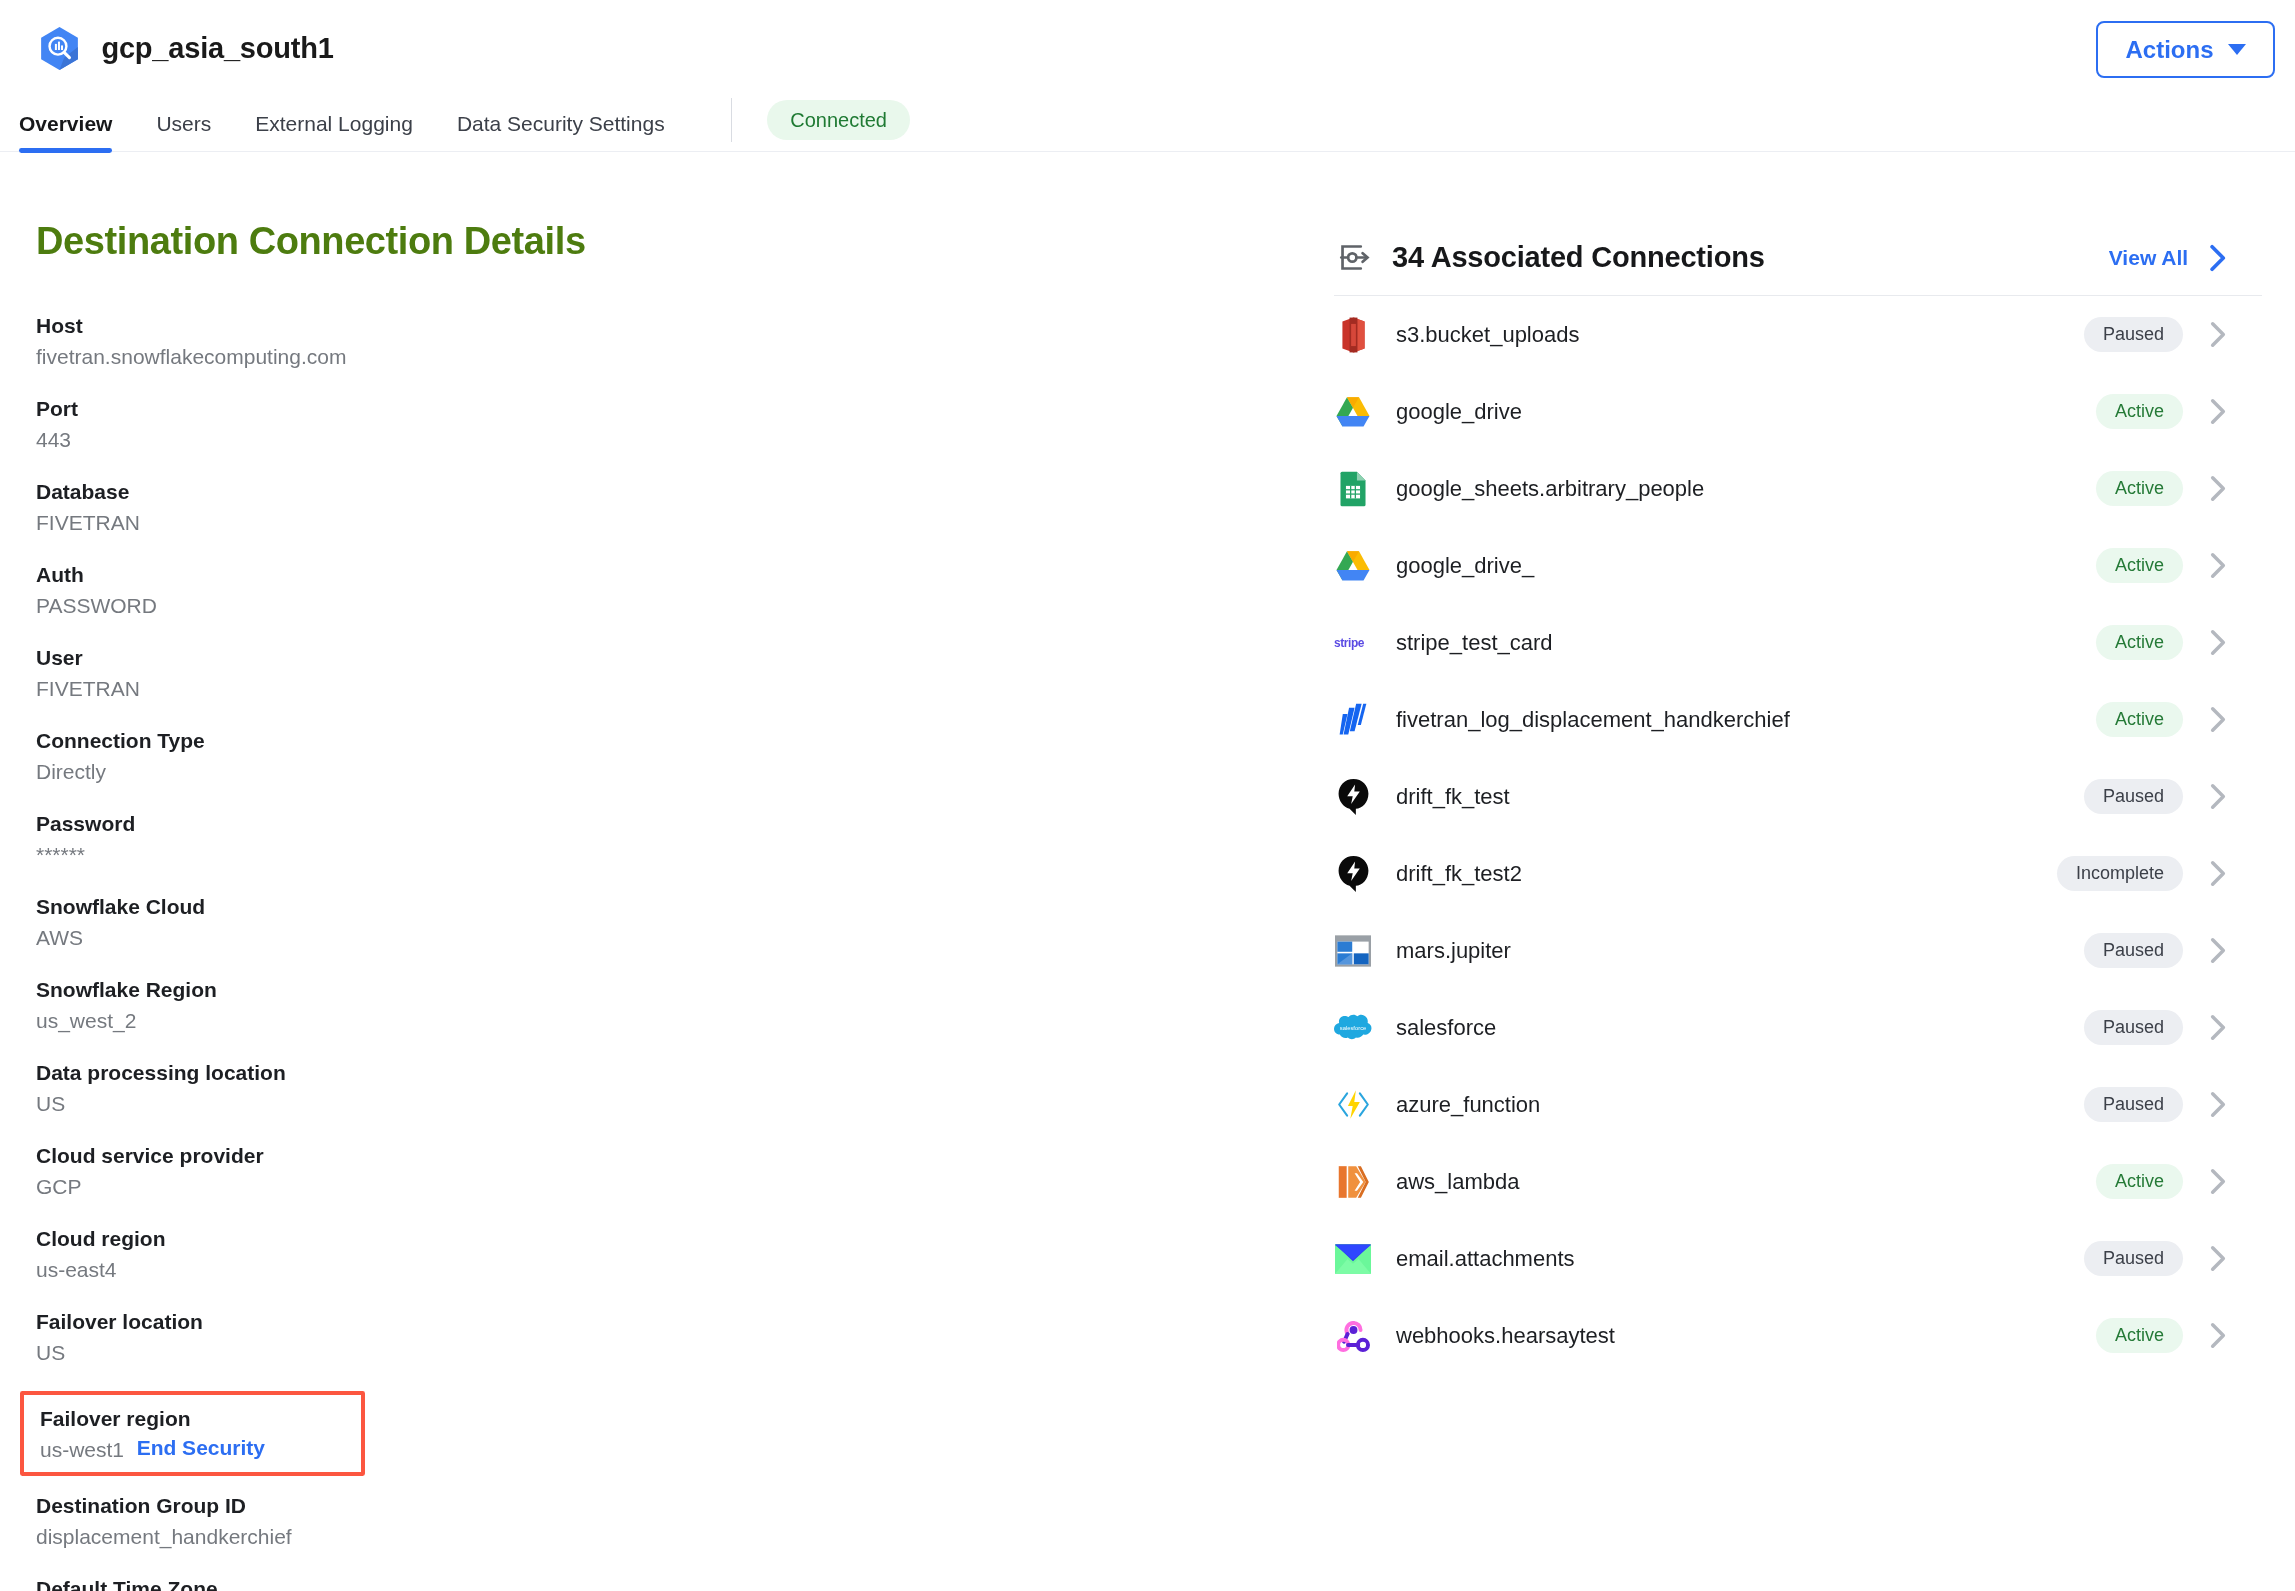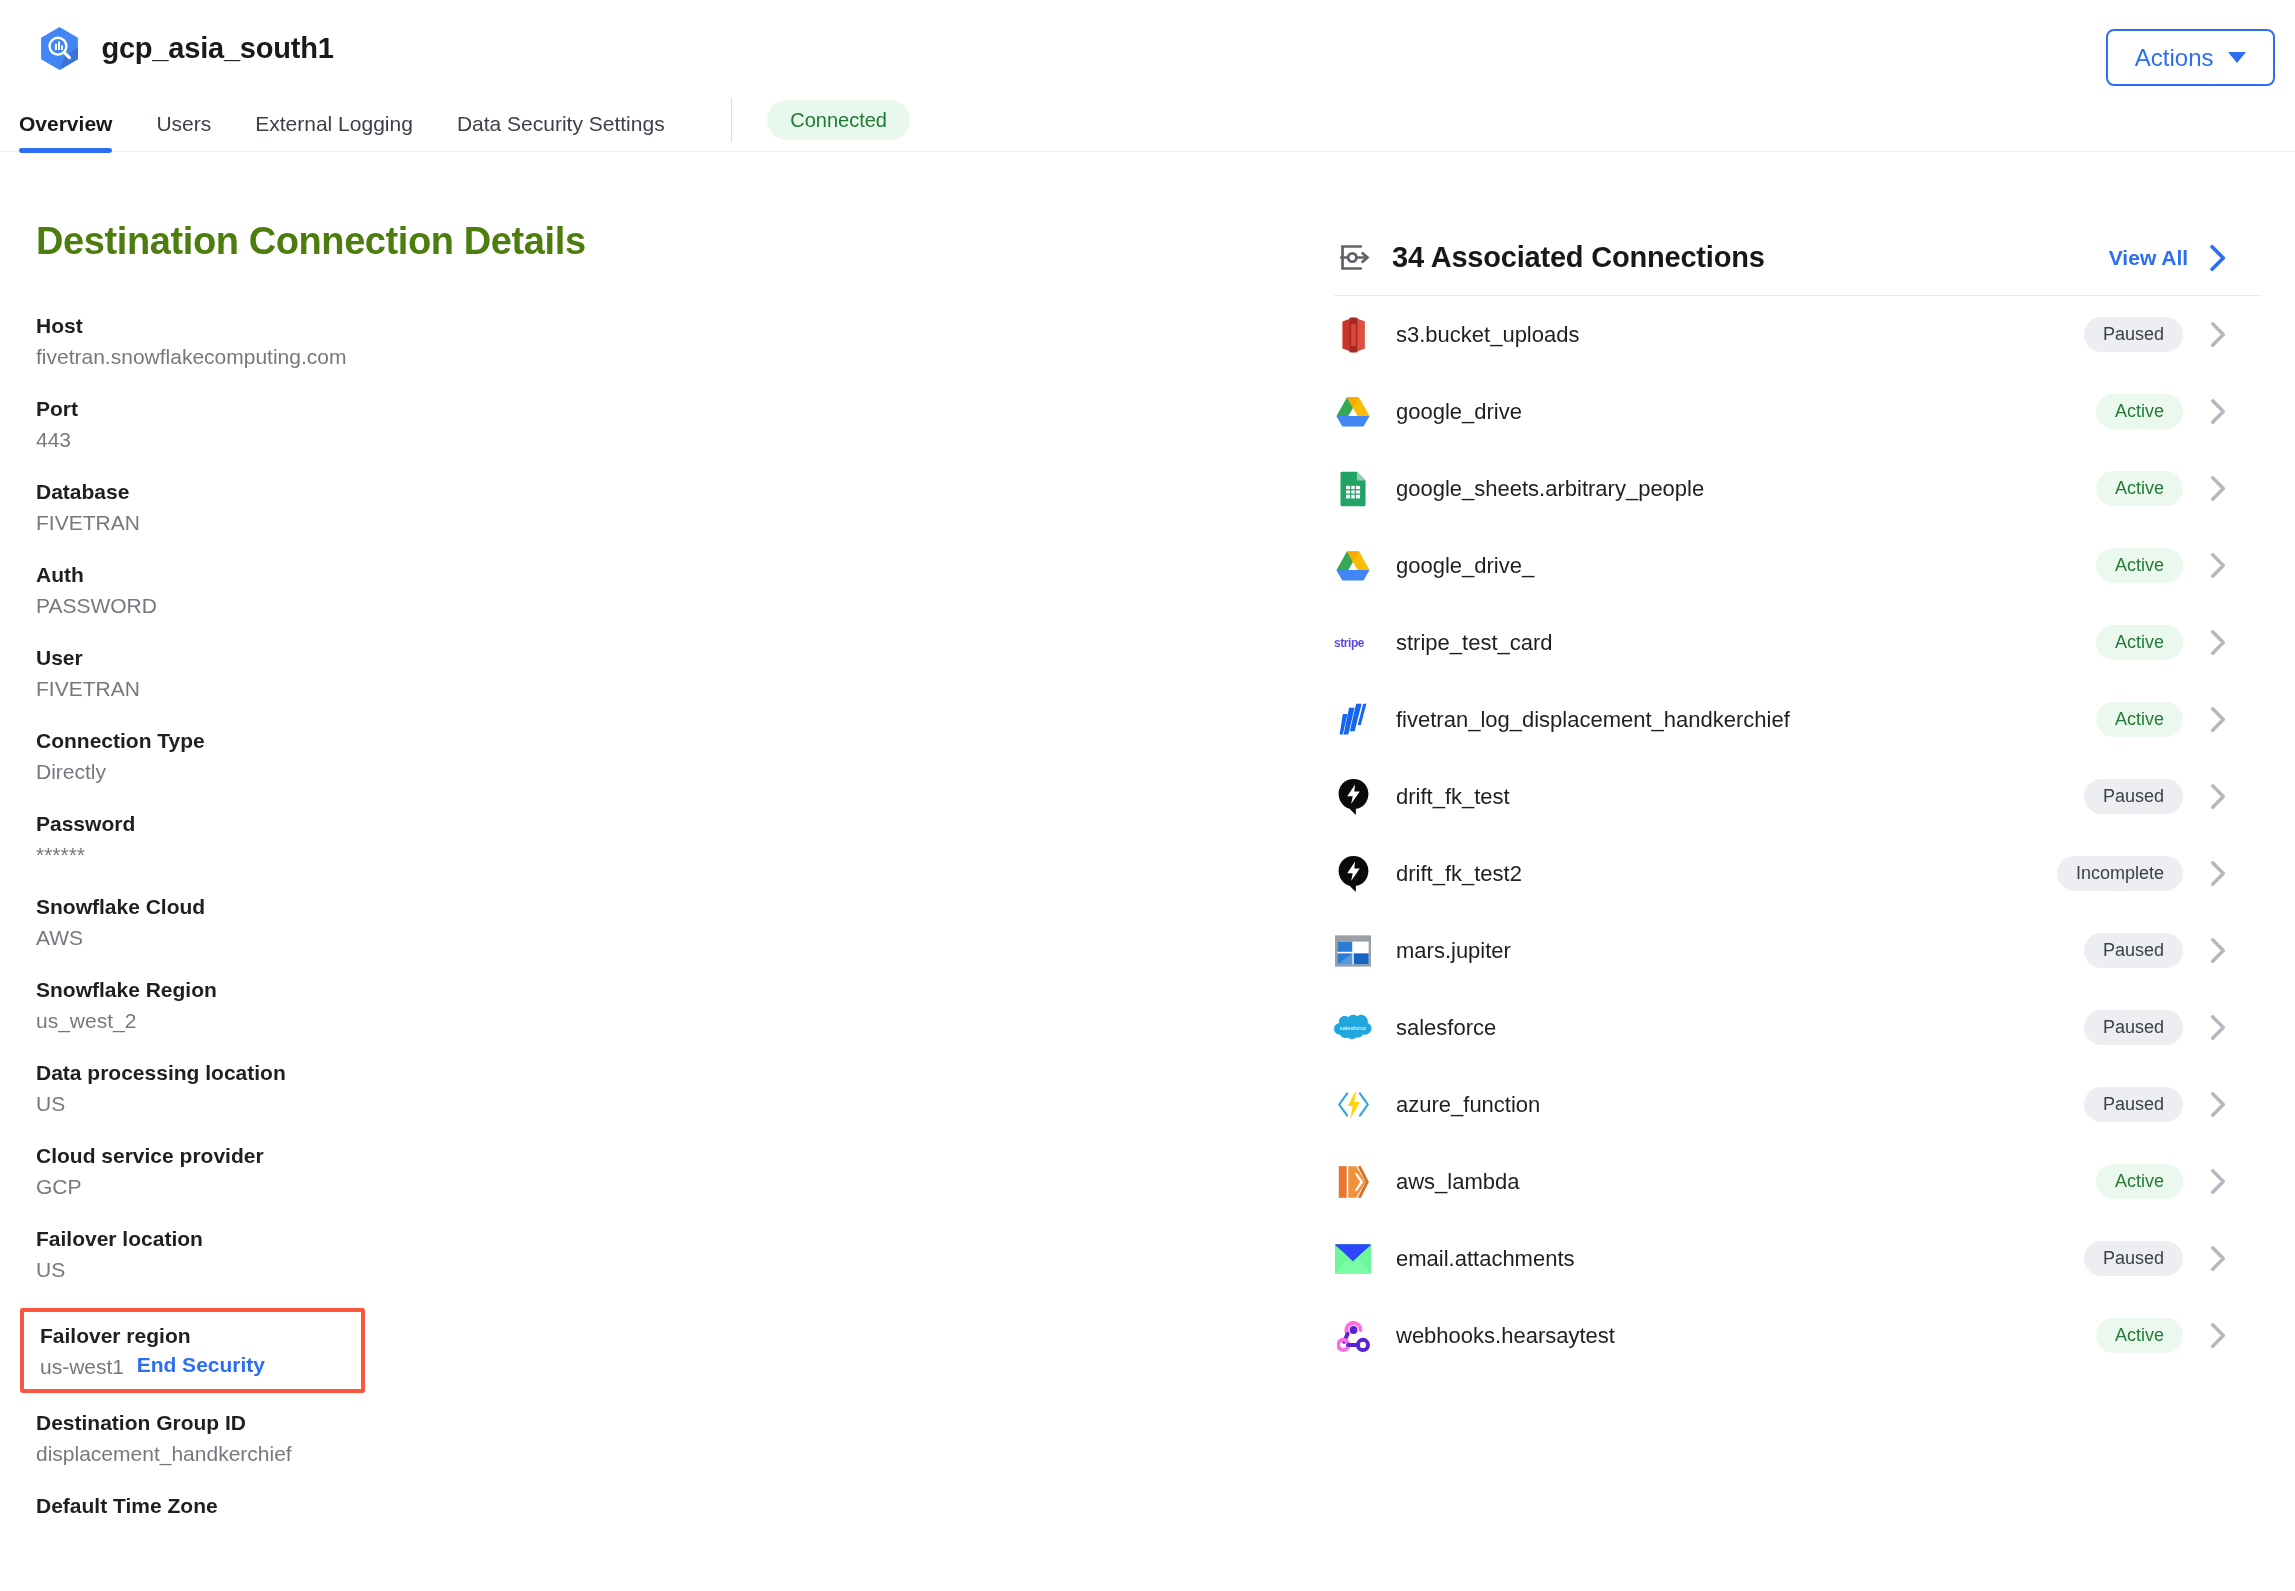--- a/index.html
+++ b/index.html
@@ -69,27 +69,27 @@
     margin-bottom: 12.6px;
     background: #e9f8ec;
     color: #1f7a33;
     font-size: 20px;
     border-radius: 22px;
     padding: 8.7px 23px;
     white-space: nowrap;
   }
   .actions-btn {
     position: absolute;
-    top: 29px; right: 20.5px;
+    top: 21px; right: 20.5px;
     border: 2.4px solid #2c6ef2;
     color: #2c6ef2;
     background: #fff;
     border-radius: 8px;
     font-size: 24px;
-    font-weight: 400;
+    font-weight: 700;
     padding: 12.6px 27px;
     display: flex;
     align-items: center;
     gap: 14px;
     cursor: pointer;
     font-family: "Liberation Sans", sans-serif;
   }
   .caret {
     width: 0; height: 0;
     border-left: 9.5px solid transparent;
@@ -277,20 +277,24 @@
           <div class="field-label">Snowflake Region</div>
           <div class="field-value">us_west_2</div>
         </div>
         <div class="field">
           <div class="field-label">Data processing location</div>
           <div class="field-value">US</div>
         </div>
         <div class="field">
           <div class="field-label">Cloud service provider</div>
           <div class="field-value">GCP</div>
+        </div>
+        <div class="field">
+          <div class="field-label">Cloud region</div>
+          <div class="field-value">us-east4</div>
         </div>
         <div class="field">
           <div class="field-label">Failover location</div>
           <div class="field-value">US</div>
         </div>
       </div>
 
     <div class="field highlighted">
       <div class="field-label">Failover region</div>
       <div class="inline-row">

